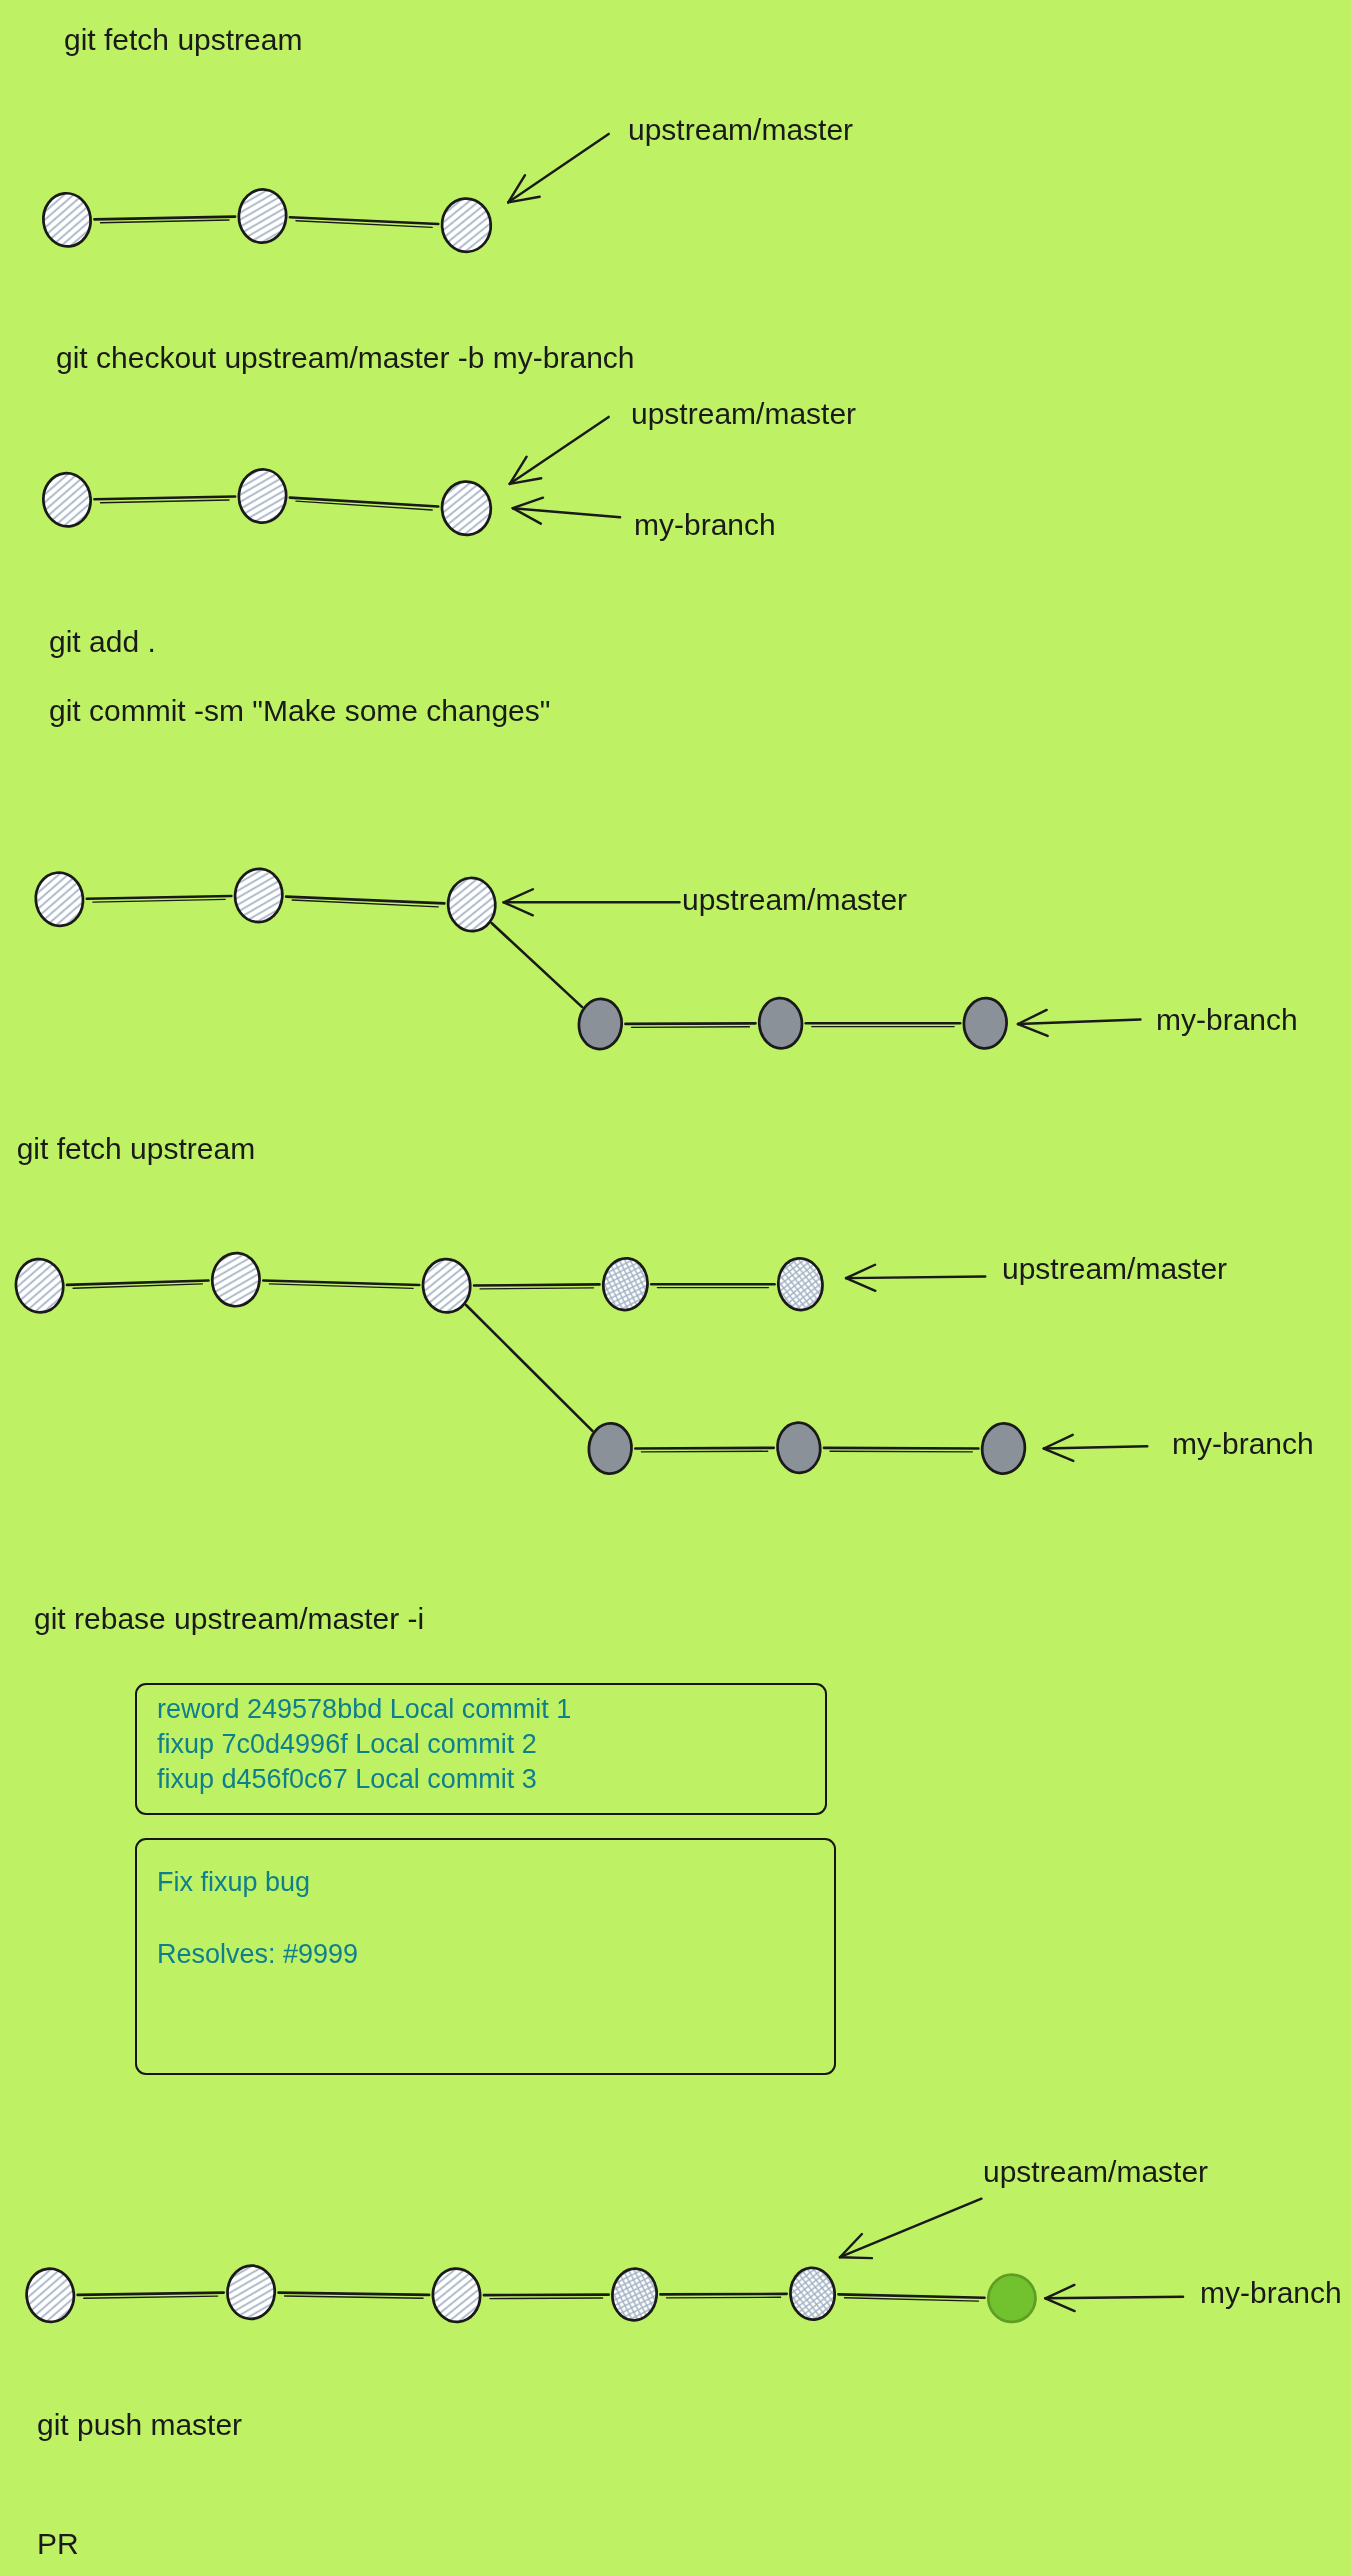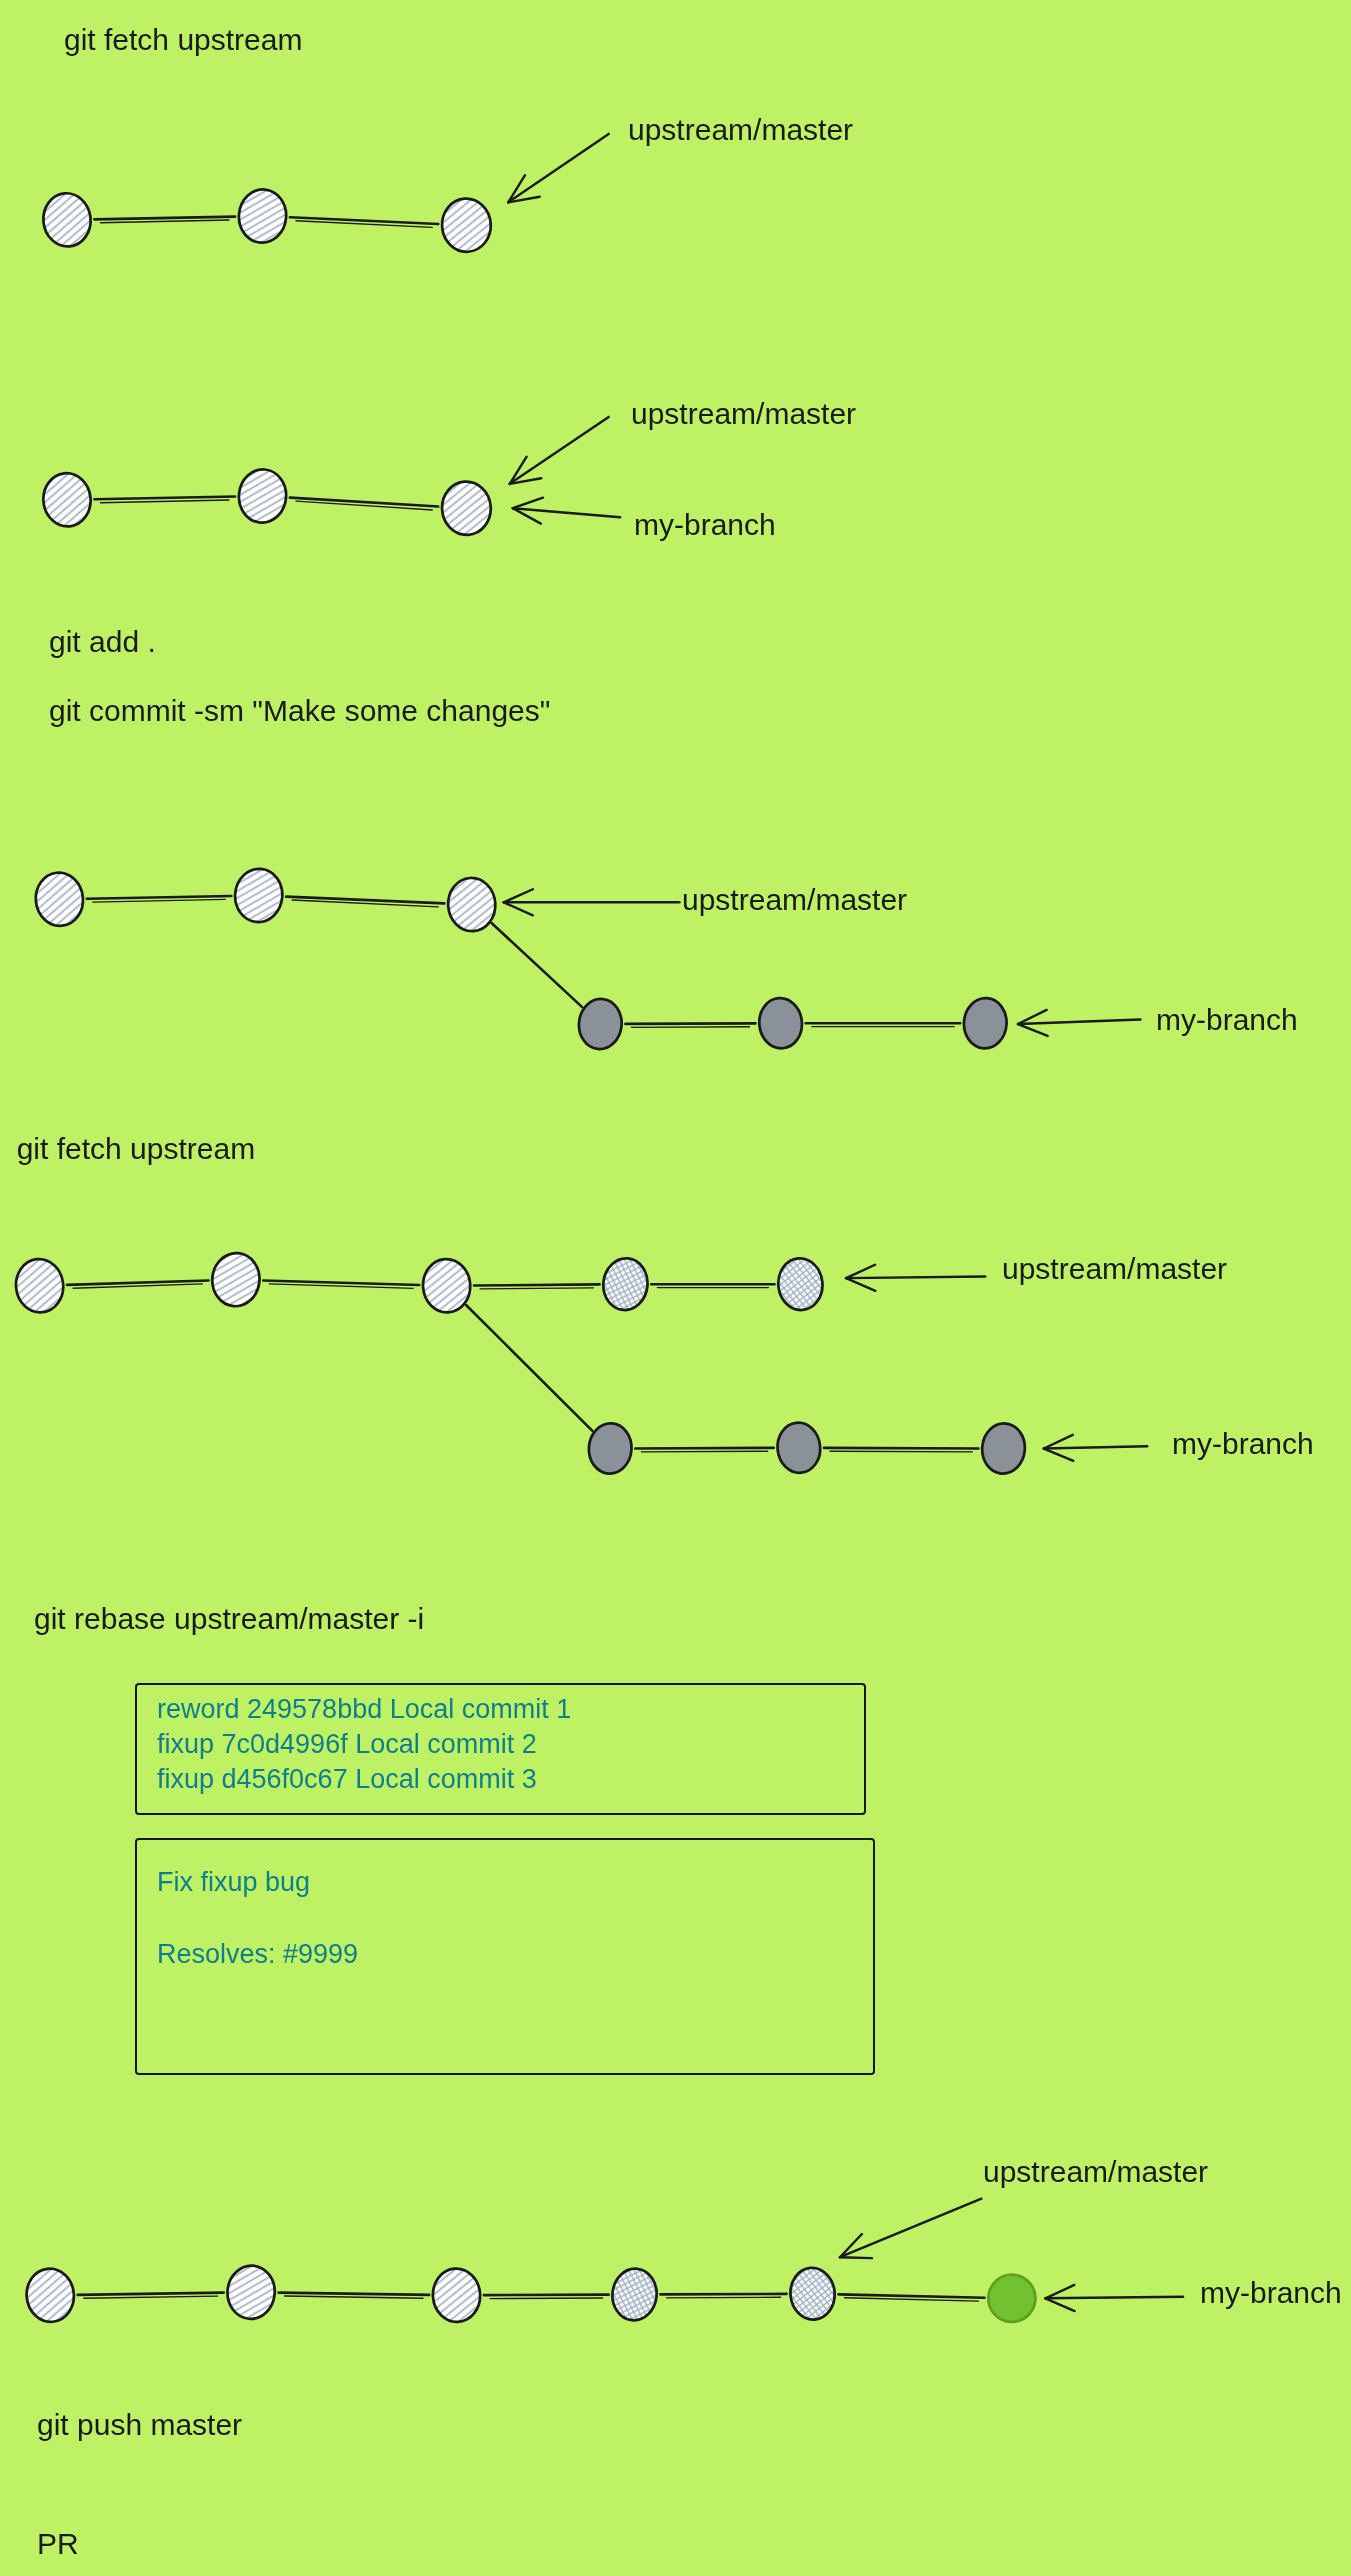--- a/index.html
+++ b/index.html
@@ -1,21 +1,21 @@
 <!DOCTYPE html>
 <html style="font-size:12px"><head>
 <meta charset="utf-8">
 <style>
   html,body{margin:0;padding:0;background:#fff;}
   .page{position:relative;width:1352px;height:2576px;background:#bef264;
         font-family:Liberation Sans, sans-serif;color:#1a1a1a;overflow:hidden;}
   #diagram{position:absolute;left:0;top:0;}
   .cmd{position:absolute;font-size:30px;white-space:nowrap;color:#1a1a1a;}
   .lbl{position:absolute;font-size:30px;white-space:nowrap;color:#1a1a1a;text-align:right;}
-  .sketch-box{position:absolute;border:2.7px solid #161616;border-radius:4px;background:transparent;padding-left:39px;}
+  .sketch-box{position:absolute;border:2.7px solid #161616;border-radius:11px;background:transparent;}
   .todo-line,.msg-line{position:absolute;left:20px;font-size:27px;white-space:nowrap;color:#0f7e8d;}
 </style>
 </head>
 <body>
 
 <div class="page">
 
   <svg id="diagram" width="1352" height="2576" viewBox="0 0 1777 3386">
     <defs>
       <pattern id="hachure" patternUnits="userSpaceOnUse" width="8" height="8" patternTransform="rotate(55)">
@@ -126,20 +126,21 @@
         <ellipse cx="66" cy="3017" rx="31" ry="35" fill="url(#hachure)" stroke="#1a1a1a" stroke-width="3.6" transform="rotate(-6 66 3017)"></ellipse>
         <ellipse cx="330" cy="3013" rx="31" ry="35" fill="url(#hachure)" stroke="#1a1a1a" stroke-width="3.6" transform="rotate(5 330 3013)"></ellipse>
         <ellipse cx="600" cy="3017" rx="31" ry="35" fill="url(#hachure)" stroke="#1a1a1a" stroke-width="3.6" transform="rotate(-4 600 3017)"></ellipse>
         <ellipse cx="834" cy="3016" rx="29" ry="34" fill="url(#crosshatch)" stroke="#1a1a1a" stroke-width="3.6" transform="rotate(6 834 3016)"></ellipse>
         <ellipse cx="1068" cy="3015" rx="29" ry="34" fill="url(#crosshatch)" stroke="#1a1a1a" stroke-width="3.6" transform="rotate(-5 1068 3015)"></ellipse>
         <ellipse cx="1330" cy="3021" rx="31" ry="31" fill="#72c12f" stroke="#5f9e23" stroke-width="3.6" transform="rotate(4 1330 3021)"></ellipse>
       </g>
     </svg>
 
   <div class="cmd" style="left:64px;top:23px">git fetch upstream</div>
+  <div class="cmd" style="left:56px;top:341px">git checkout upstream/master -b my-branch</div>
   <div class="cmd" style="left:49px;top:625px">git add .</div>
   <div class="cmd" style="left:49px;top:694px">git commit -sm "Make some changes"</div>
   <div class="cmd" style="left:16.7px;top:1132px">git fetch upstream</div>
   <div class="cmd" style="left:34px;top:1602px">git rebase upstream/master -i</div>
   <div class="cmd" style="left:37px;top:2408px">git push master</div>
   <div class="cmd" style="left:37px;top:2527px">PR</div>
 
   <div class="lbl" style="left:628px;top:113px">upstream/master</div>
   <div class="lbl" style="left:631px;top:397px">upstream/master</div>
   <div class="lbl" style="left:634px;top:508px">my-branch</div>

